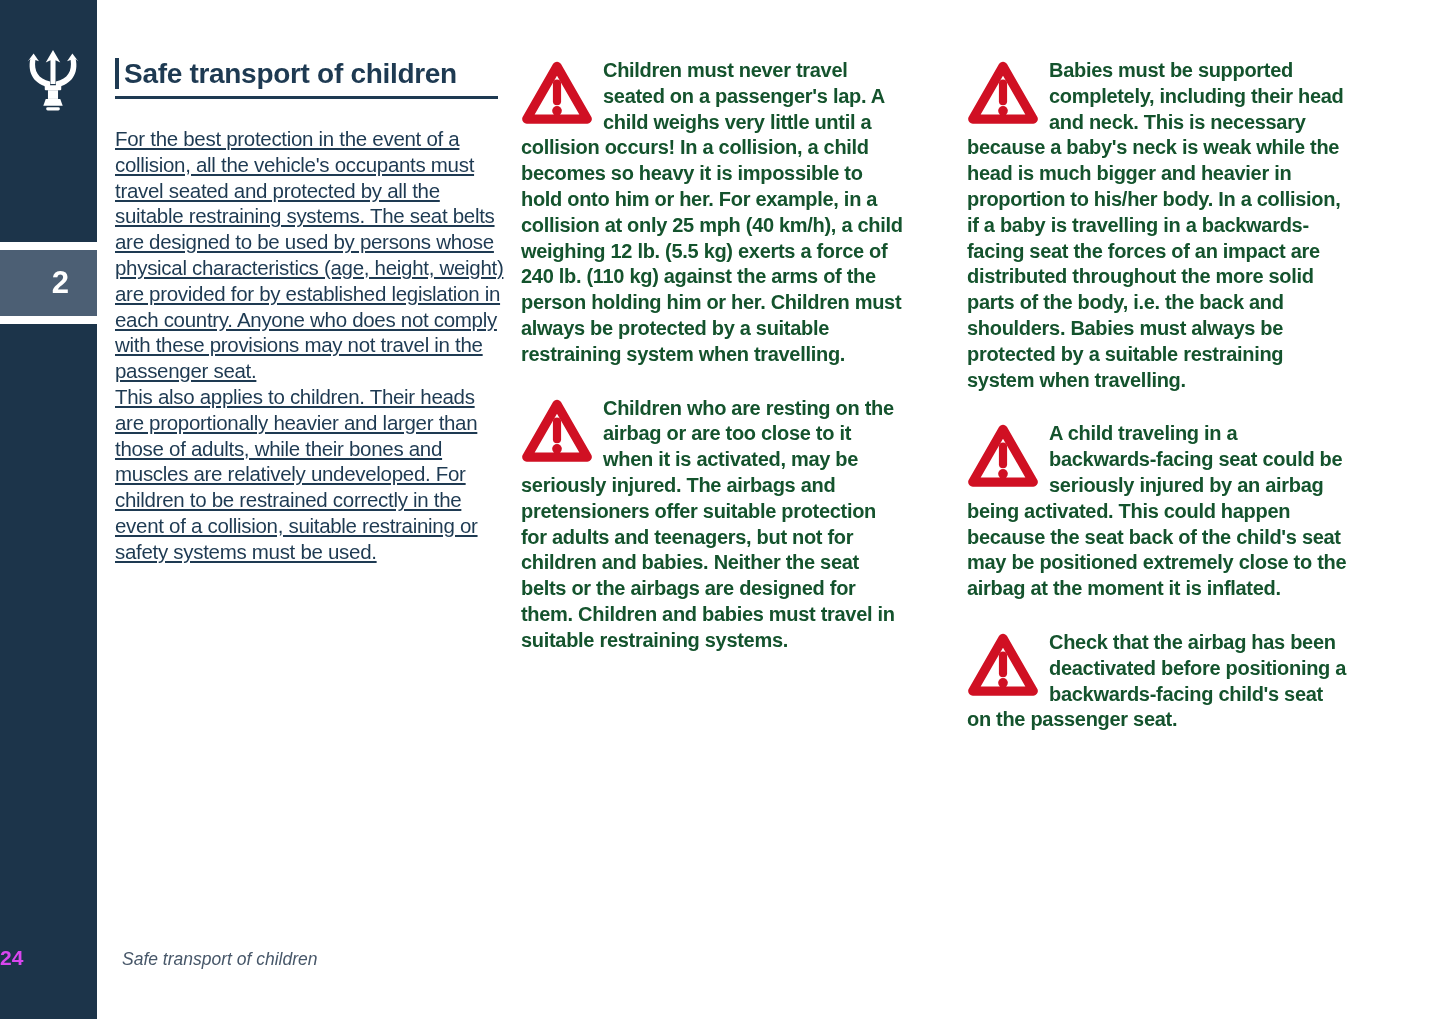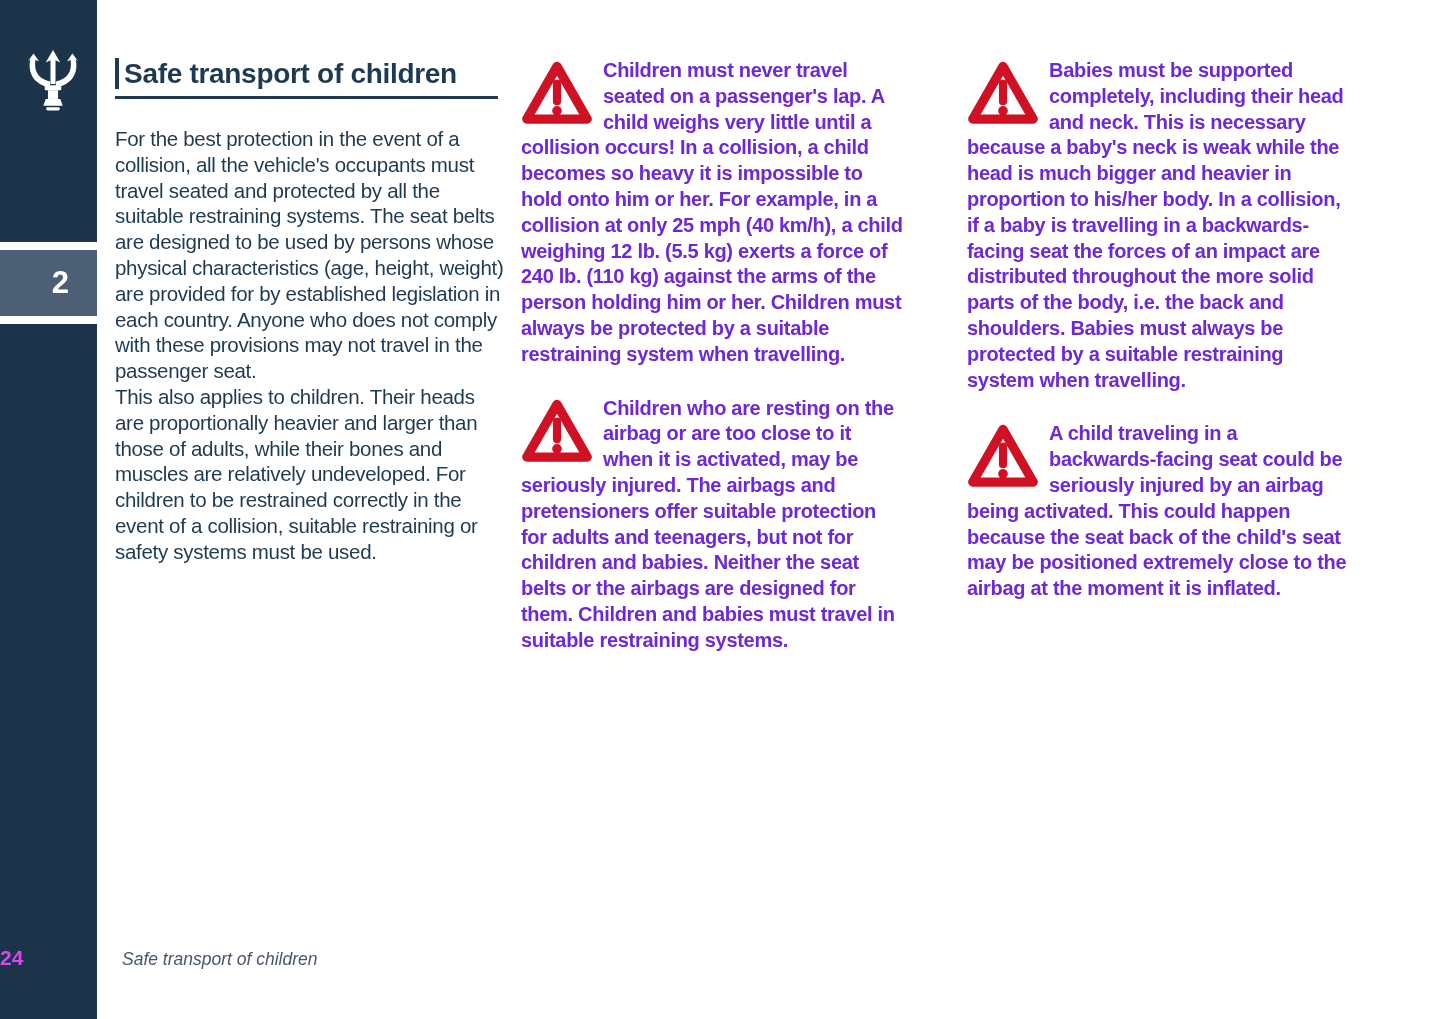--- a/index.html
+++ b/index.html
@@ -60,28 +60,29 @@
     white-space: nowrap;
   }
 
   
   .col-left {
     position: absolute; left: 115px; top: 126px;
     width: 390px;
     color: #1e3a52;
     font-size: 20.5px; line-height: 25.8px;
     letter-spacing: -0.3px;
+    text-decoration: underline;
   }
   .col-left p { margin: 0; }
 
   .col-mid   { position: absolute; left: 521px; top: 58px; width: 382px; }
   .col-right { position: absolute; left: 930px; top: 58px; width: 382px; margin-left: 37px; }
 
   .warning {
-    color: #6d28d9;
+    color: #14532d;
     font-weight: bold;
     font-size: 20px; line-height: 25.8px;
     letter-spacing: -0.3px;
     margin: 0 0 28px 0;
     overflow: visible;
   }
   .warning::after { content: ""; display: block; clear: both; }
   .tri {
     float: left;
     width: 72px; height: 64px;
@@ -168,17 +169,27 @@
     <div class="warning">
       <span class="tri">
         <svg viewBox="0 0 100 90" xmlns="http://www.w3.org/2000/svg">
           <path d="M50 9 L92.5 83 L7.5 83 Z" fill="none" stroke="#d01023" stroke-width="13" stroke-linejoin="round"></path>
           <path d="M50 33 L50 58" stroke="#d01023" stroke-width="11.5" stroke-linecap="round" fill="none"></path>
           <circle cx="50" cy="71.5" r="6.8" fill="#d01023"></circle>
         </svg>
       </span>
       <span>A child traveling in a backwards-facing seat could be seriously injured by an airbag being activated. This could happen because the seat back of the child's seat may be positioned extremely close to the airbag at the moment it is inflated.</span>
     </div>
+    <div class="warning">
+      <span class="tri">
+        <svg viewBox="0 0 100 90" xmlns="http://www.w3.org/2000/svg">
+          <path d="M50 9 L92.5 83 L7.5 83 Z" fill="none" stroke="#d01023" stroke-width="13" stroke-linejoin="round"></path>
+          <path d="M50 33 L50 58" stroke="#d01023" stroke-width="11.5" stroke-linecap="round" fill="none"></path>
+          <circle cx="50" cy="71.5" r="6.8" fill="#d01023"></circle>
+        </svg>
+      </span>
+      <span>Check that the airbag has been deactivated before positioning a backwards-facing child's seat on the passenger seat.</span>
+    </div>
   </section>
 
   <div class="footer-title">Safe transport of children</div>
 
 </div>
 
 </body></html>

